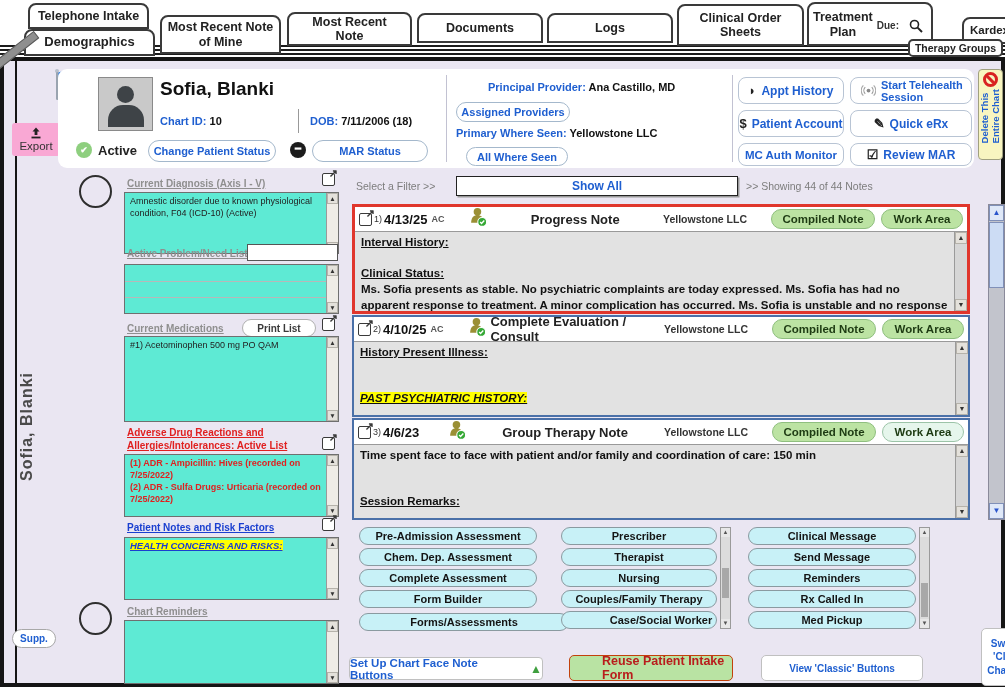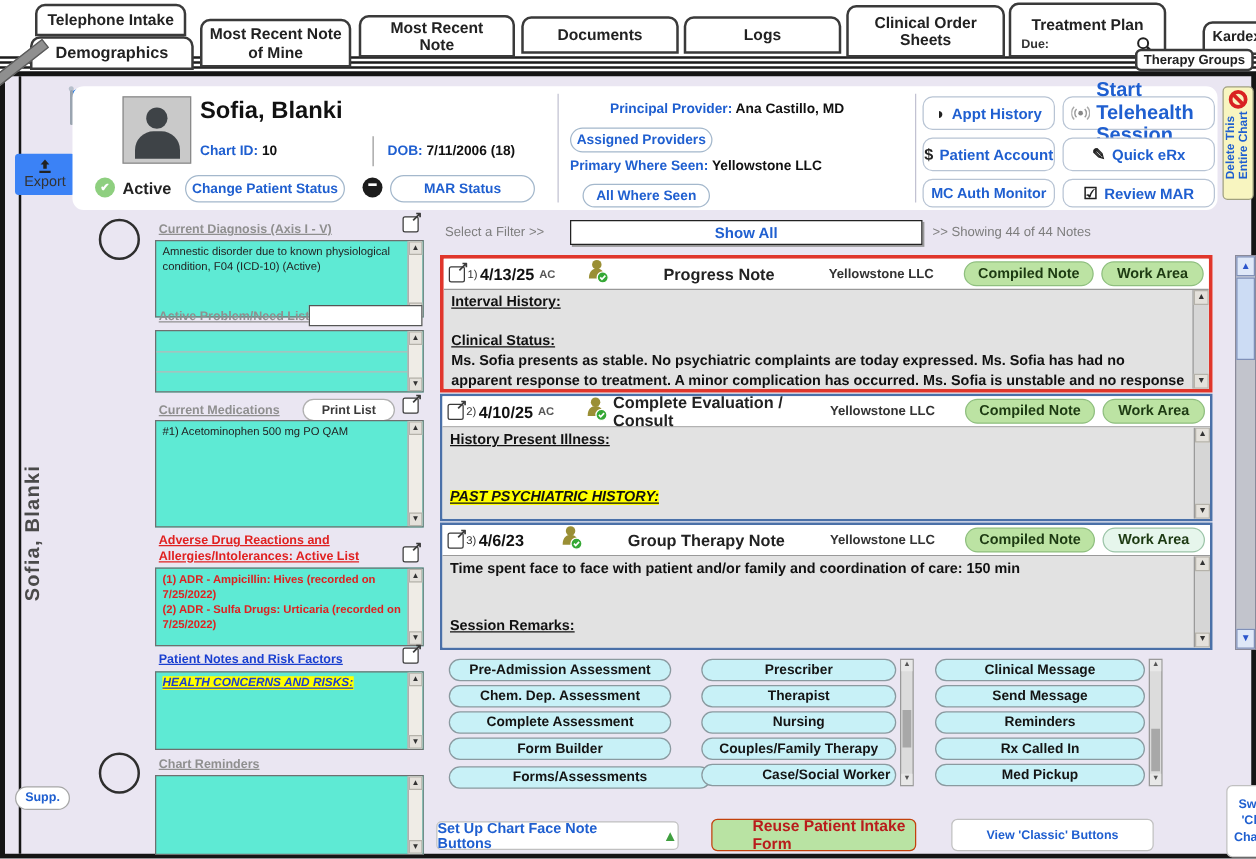--- a/index.html
+++ b/index.html
@@ -6,34 +6,34 @@
   html,body { width:1005px; height:687px; overflow:hidden; }
   body { font-family:"Liberation Sans", sans-serif; background:#ffffff; position:relative; }
   .screen { position:absolute; left:0; top:0; width:1005px; height:687px; overflow:hidden; background:#fff; }
 
   
   .tabbar { position:absolute; left:0; top:0; width:1005px; height:57px; background:#fff; }
   .stackline { position:absolute; left:0; right:0; height:1.6px; background:#1c1c1c; z-index:1; }
   .tab { position:absolute; background:#fff; border:2px solid #3a3a3a; border-radius:8px 8px 0 0;
          display:flex; align-items:center; justify-content:center; text-align:center;
          font-weight:bold; font-size:12.5px; color:#222; z-index:2; line-height:1.15; padding:1px 4px; }
-  .tab-tp { flex-direction:column; justify-content:flex-end; padding-top:2px; }
+  .tab-tp { flex-direction:row; justify-content:flex-start; padding-top:2px; }
   .tab-tp .tp-row { display:flex; width:100%; align-items:center; justify-content:space-between; padding:2px 4px 0 4px; }
   .tab-tp .tp-due { font-size:10px; color:#333; font-weight:bold; }
   .corner-pencil { position:absolute; left:-10px; top:46px; width:52px; height:9px; background:#8f8f8f;
                    border:1px solid #5a5a5a; transform:rotate(-38deg); z-index:6; }
 
   
   .window { position:absolute; left:0; top:57px; width:1005px; height:630px;
             background:#eae6f2; border:4px solid #151515; z-index:3; }
   .inner-edge { position:absolute; left:11px; top:0; bottom:0; width:2px; background:#151515; }
 
   
   .flag { position:absolute; left:48px; top:6px; }
-  .export-btn { position:absolute; left:8px; top:62px; width:48px; height:33px; background:#3b82f6;
+  .export-btn { position:absolute; left:8px; top:62px; width:48px; height:33px; background:#f9a8d4;
                 border-radius:3px; display:flex; flex-direction:column; align-items:center; justify-content:center;
                 font-size:11.5px; color:#333; gap:1px; cursor:pointer; }
   .hpanel { position:absolute; left:54px; top:8px; width:916px; height:99px; background:#fff; border-radius:9px; }
   .avatar { position:absolute; left:40px; top:8px; width:55px; height:54px; background:#c9c9c9;
             border:1px solid #8a8a8a; overflow:hidden; }
   .avatar .head { width:17px; height:17px; border-radius:50%; background:#3e4347; margin:8px auto 2px; }
   .avatar .body { width:36px; height:22px; border-radius:15px 15px 0 0; background:#3e4347; margin:0 auto; }
   .pt-name { position:absolute; left:102px; top:9px; font-size:19px; font-weight:bold; color:#111; }
   .kv { font-size:11px; font-weight:bold; }
   .kv .k { color:#1f5fd0; } .kv .v { color:#111; }
@@ -238,21 +238,21 @@
         <div class="pill btn-assigned">Assigned Providers</div>
         <div class="kv line2"><span class="k">Primary Where Seen:</span> <span class="v">Yellowstone LLC</span></div>
         <div class="pill btn-allwhere">All Where Seen</div>
       </div>
       <div class="vdiv" style="left:674px;"></div>
 
       <div class="act-btn" style="left:680px; top:8px; width:106px; height:27px;">
         <span class="act-ico">◗</span>
           <span>Appt History</span>
       </div>
-      <div class="act-btn" style="left:792px; top:8px; width:122px; height:27px; font-size:16px; text-align:left; justify-content:flex-start; padding-left:6px;">
+      <div class="act-btn" style="left:792px; top:8px; width:122px; height:27px; font-size:11px; text-align:left; justify-content:center; padding-left:6px;">
         <svg width="15" height="15" viewBox="0 0 16 16">
             <circle cx="8" cy="8" r="2" fill="#888"></circle>
             <path d="M4.5 11.5 a5 5 0 0 1 0-7 M11.5 4.5 a5 5 0 0 1 0 7" stroke="#999" fill="none" stroke-width="1.2"></path>
             <path d="M2.5 13.5 a7.8 7.8 0 0 1 0-11 M13.5 2.5 a7.8 7.8 0 0 1 0 11" stroke="#aaa" fill="none" stroke-width="1.2"></path>
           </svg>
         <span style="width:86px;">Start Telehealth Session</span>
       </div>
       <div class="act-btn" style="left:680px; top:41px; width:106px; height:27px;">
         <span class="act-ico">$</span>
           <span>Patient Account</span>

